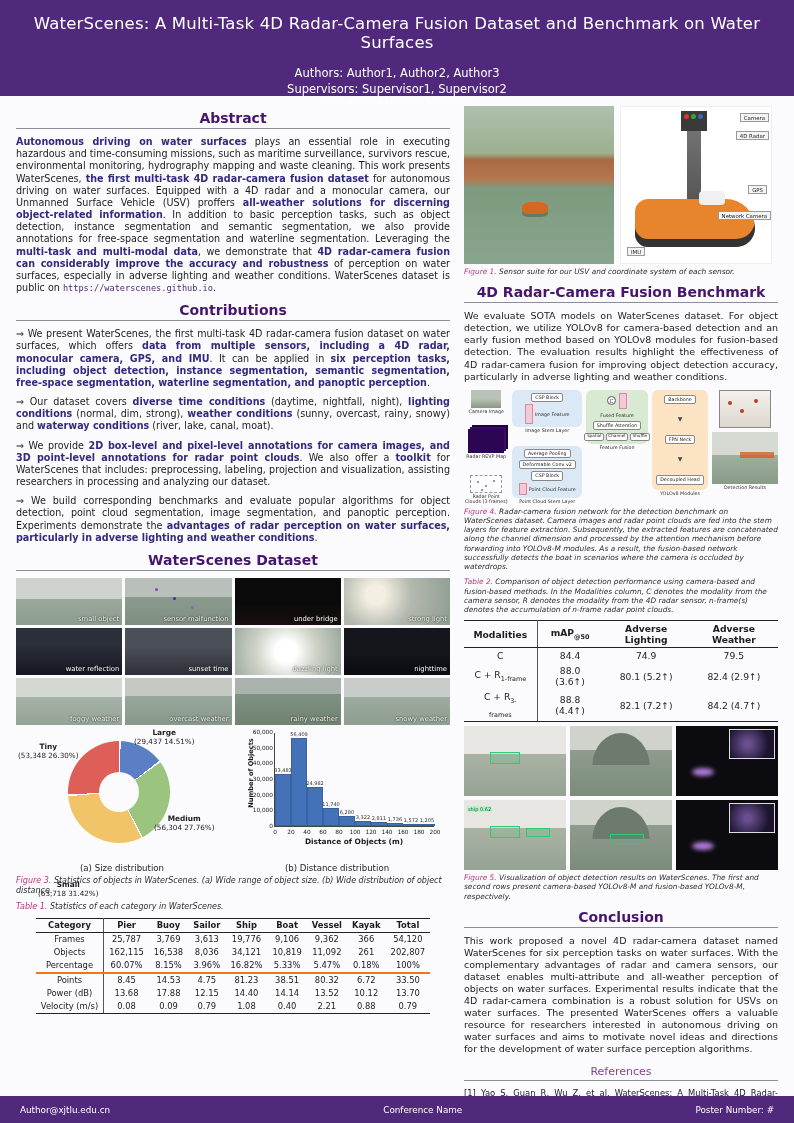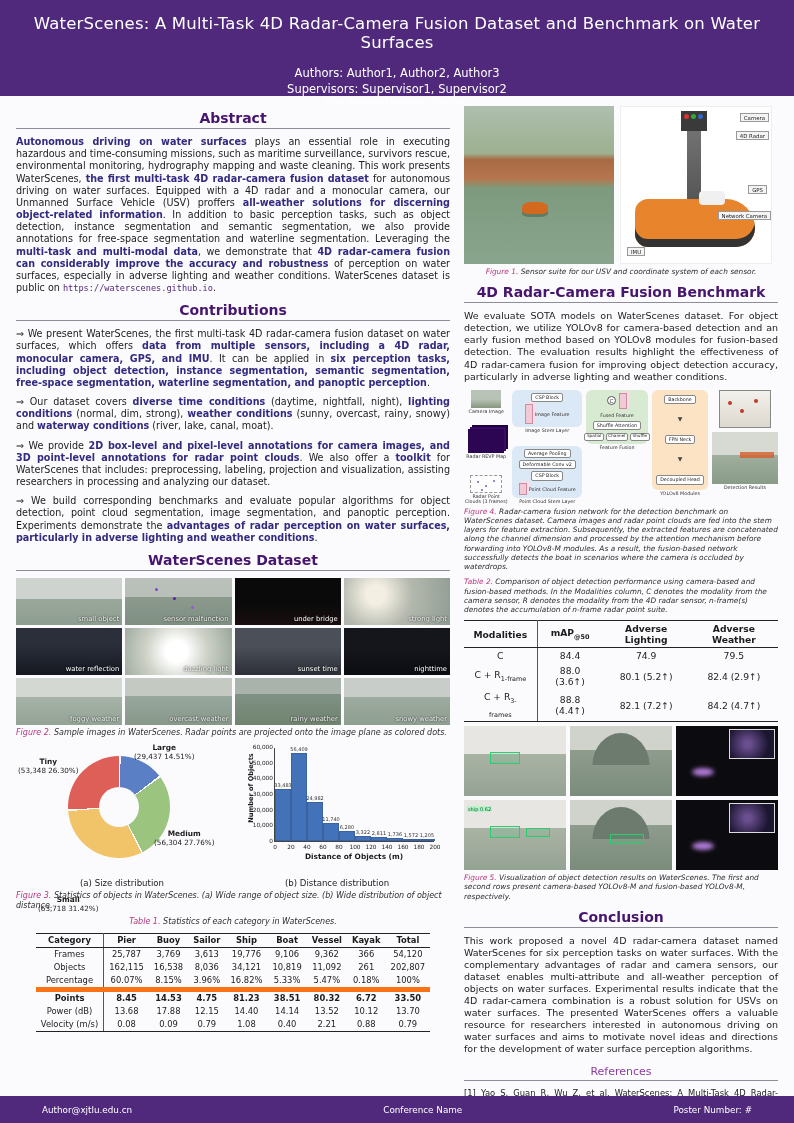--- a/index.html
+++ b/index.html
@@ -6,40 +6,40 @@
   html,body { width:794px; height:1123px; overflow:hidden;
     font-family:"DejaVu Sans", sans-serif; background:#fbfafc; color:#1c1c1c; }
 
   
   .poster-header { background:#50297c; color:#fff; text-align:center; padding:14px 10px 10px; height:96px; }
   .poster-header h1 { font-size:16.5px; font-weight:500; letter-spacing:.2px; }
   .hdr-authors { font-size:11.5px; margin-top:14px; }
   .hdr-sup { font-size:11.5px; margin-top:2px; }
   .hdr-univ { font-size:8.5px; opacity:.92; }
   .poster-footer { position:absolute; left:0; bottom:0; width:794px; height:27px; background:#50297c;
-    color:#fff; font-size:8.8px; display:flex; align-items:center; justify-content:space-between; padding:0 42px; }
+    color:#fff; font-size:8.8px; display:flex; align-items:center; justify-content:space-between; padding:0 20px; }
   .poster-footer span:nth-child(2){ margin-left:40px; }
 
   
   .content { display:flex; gap:14px; padding:6px 16px 0; height:1000px; }
   .col-left { width:434px; }
   .col-right { width:314px; }
 
   h2.sec { color:#46156e; font-size:14px; font-weight:bold; text-align:center; margin:8px 0 2px; }
   h2.sec.small { color:#8a3f9e; font-size:11px; font-weight:500; margin-top:10px; }
   .rule { border:none; border-top:1.2px solid #8d8d99; margin:2px 0 7px; }
 
   p.body-txt { font-size:9.6px; line-height:1.27; text-align:justify; margin-bottom:7px; }
   .col-right p.body-txt { font-size:9.5px; }
   .seg-b { font-weight:bold; color:#322b80; }
   .seg-m { font-family:"DejaVu Sans Mono", monospace; font-size:8.6px; color:#50297c; }
 
   .caption { font-size:8px; line-height:1.25; font-style:italic; color:#2e2e2e; margin:3px 0 6px; }
   .caption .cap-pre { color:#b5367e; }
-  .caption.center { text-align:center;font-style:italic; }
+  .caption.center { text-align:left;font-style:italic; }
   .col-right .caption { font-size:7.4px; }
 
   
   .sample-grid { display:grid; grid-template-columns:repeat(4,1fr); gap:3px; margin-top:2px; }
   .sample { position:relative; height:47px; overflow:hidden; }
   .sample span { position:absolute; right:3px; bottom:2px; color:#f2f2f2; font-size:6.8px; text-shadow:0 0 2px #000;margin-top:32px; }
   .s0{background:linear-gradient(#cfd3cf 45%,#9aa89c 45%,#8d9d90);} 
   .s1{background:linear-gradient(#b9c0ba 40%,#8c9a8e 40%,#7e8f82);} 
   .s2{background:linear-gradient(#0a0a0a 55%,#1a0f0f); } 
   .s3{background:linear-gradient(#2b2f3a 35%,#141720);} 
@@ -73,21 +73,21 @@
   .bar-lbl { position:absolute; font-size:5px; color:#333; white-space:nowrap; transform:translateX(-50%); }
   .ytick { position:absolute; right:100%; transform:translateY(50%); padding-right:2px; font-size:5.8px; color:#222; white-space:nowrap; }
   .xtick { position:absolute; top:96px; transform:translateX(-50%); font-size:5.8px; color:#222; }
   .xlabel { position:absolute; left:46px; width:160px; top:108px; text-align:center; font-size:7.4px; font-weight:bold; }
   .ylabel { position:absolute; left:-24px; top:40px; width:94px; transform:rotate(-90deg); transform-origin:center; font-size:6.6px; font-weight:bold; text-align:center; }
 
   
   table.data { border-collapse:collapse; margin:2px auto 0; }
   table.data th, table.data td { font-size:8.4px; padding:1.5px 5px; text-align:center; }
   table.data thead th { border-top:1.4px solid #222; border-bottom:1px solid #222; font-weight:bold; }
-  table.data .grp2-first td { border-top:5px solid #f97316;font-weight:bold; }
+  table.data .grp2-first td { border-top:2px solid #f97316; }
   table.data tbody tr:last-child td { border-bottom:1.4px solid #222; }
   table.data th:first-child, table.data td:first-child { border-right:1px solid #555; }
   table.t2 th, table.t2 td { font-size:9.2px; padding:2px 9px; }
   sub { font-size:70%; }
 
   
   .fig1 { display:flex; gap:6px; margin-top:4px; }
   .f1-photo { width:150px; height:158px; background:linear-gradient(#aebfae 0%,#9db08f 30%,#a86a44 34%,#b5764e 46%,#7d9a7e 52%,#8aa58d 100%); position:relative; }
   .f1-photo::after{content:""; position:absolute; left:58px; top:96px; width:26px; height:12px; background:#d2691e; border-radius:40% 40% 30% 30%; box-shadow:0 3px 0 rgba(40,60,40,.35);}
   .f1-render { width:152px; height:158px; background:#fff; position:relative; border:1px solid #eee; }
@@ -176,43 +176,42 @@
         </div>
         <div class="sample s2">
           <span>under bridge</span>
         </div>
         <div class="sample s4">
           <span>strong light</span>
         </div>
         <div class="sample s3">
           <span>water reflection</span>
         </div>
+        <div class="sample s6">
+          <span>sunset time</span>
+        </div>
         <div class="sample s5">
           <span>dazzling light</span>
         </div>
-        <div class="sample s6">
-          <span>sunset time</span>
-        </div>
         <div class="sample s7">
           <span>nighttime</span>
         </div>
         <div class="sample s8">
           <span>foggy weather</span>
         </div>
         <div class="sample s9">
           <span>overcast weather</span>
         </div>
         <div class="sample s10">
           <span>rainy weather</span>
         </div>
         <div class="sample s11">
           <span>snowy weather</span>
         </div>
       </div>
-    <p class="caption"><span class="cap-pre">Figure 2.</span><span> Sample images in WaterScenes. Radar points are projected onto the image plane as colored dots.</span></p>
 
     <div class="fig3">
       <div>
         <div class="pie-wrap">
           <div class="donut" id="donut" style="background: conic-gradient(rgb(251, 250, 252) 0deg, rgb(251, 250, 252) 2deg, rgb(91, 127, 196) 2deg, rgb(91, 127, 196) 52.236deg, rgb(251, 250, 252) 52.236deg, rgb(251, 250, 252) 54.236deg, rgb(155, 196, 126) 54.236deg, rgb(155, 196, 126) 152.172deg, rgb(251, 250, 252) 152.172deg, rgb(251, 250, 252) 154.172deg, rgb(242, 196, 105) 154.172deg, rgb(242, 196, 105) 265.284deg, rgb(251, 250, 252) 265.284deg, rgb(251, 250, 252) 267.284deg, rgb(221, 95, 87) 267.284deg, rgb(221, 95, 87) 359.964deg);"></div>
           <div class="pie-label pl-large"><b>Large</b><br><span>(29,437 14.51%)</span></div>
           <div class="pie-label pl-tiny"><b>Tiny</b><br><span>(53,348 26.30%)</span></div>
           <div class="pie-label pl-medium"><b>Medium</b><br><span>(56,304 27.76%)</span></div>
           <div class="pie-label pl-small"><b>Small</b><br><span>(63,718 31.42%)</span></div>
         </div>
@@ -458,21 +457,21 @@
             <i style="left:8px;top:10px;"></i>
             <i style="left:20px;top:18px;"></i>
             <i style="left:34px;top:8px;"></i>
           </div>
         <div class="f4-scene"></div>
         <div class="f4-lbl">Detection Results</div>
       </div>
     </div>
     <p class="caption"><span class="cap-pre">Figure 4.</span><span> Radar-camera fusion network for the detection benchmark on WaterScenes dataset. Camera images and radar point clouds are fed into the stem layers for feature extraction. Subsequently, the extracted features are concatenated along the channel dimension and processed by the attention mechanism before forwarding into YOLOv8-M modules. As a result, the fusion-based network successfully detects the boat in scenarios where the camera is occluded by waterdrops.</span></p>
 
-    <p class="caption"><span class="cap-pre">Table 2.</span><span> Comparison of object detection performance using camera-based and fusion-based methods. In the Modalities column, C denotes the modality from the camera sensor, R denotes the modality from the 4D radar sensor, n-frame(s) denotes the accumulation of n-frame radar point suite.</span></p>
+    <p class="caption"><span class="cap-pre">Table 2.</span><span> Comparison of object detection performance using camera-based and fusion-based methods. In the Modalities column, C denotes the modality from the camera sensor, R denotes the modality from the 4D radar sensor, n-frame(s) denotes the accumulation of n-frame radar point clouds.</span></p>
     <table class="data t2" id="table2">
         <thead>
           <tr>
             <th>Modalities</th>
             <th>mAP<sub>@50</sub></th>
             <th>Adverse Lighting</th>
             <th>Adverse Weather</th>
           </tr>
         </thead>
         <tbody>

